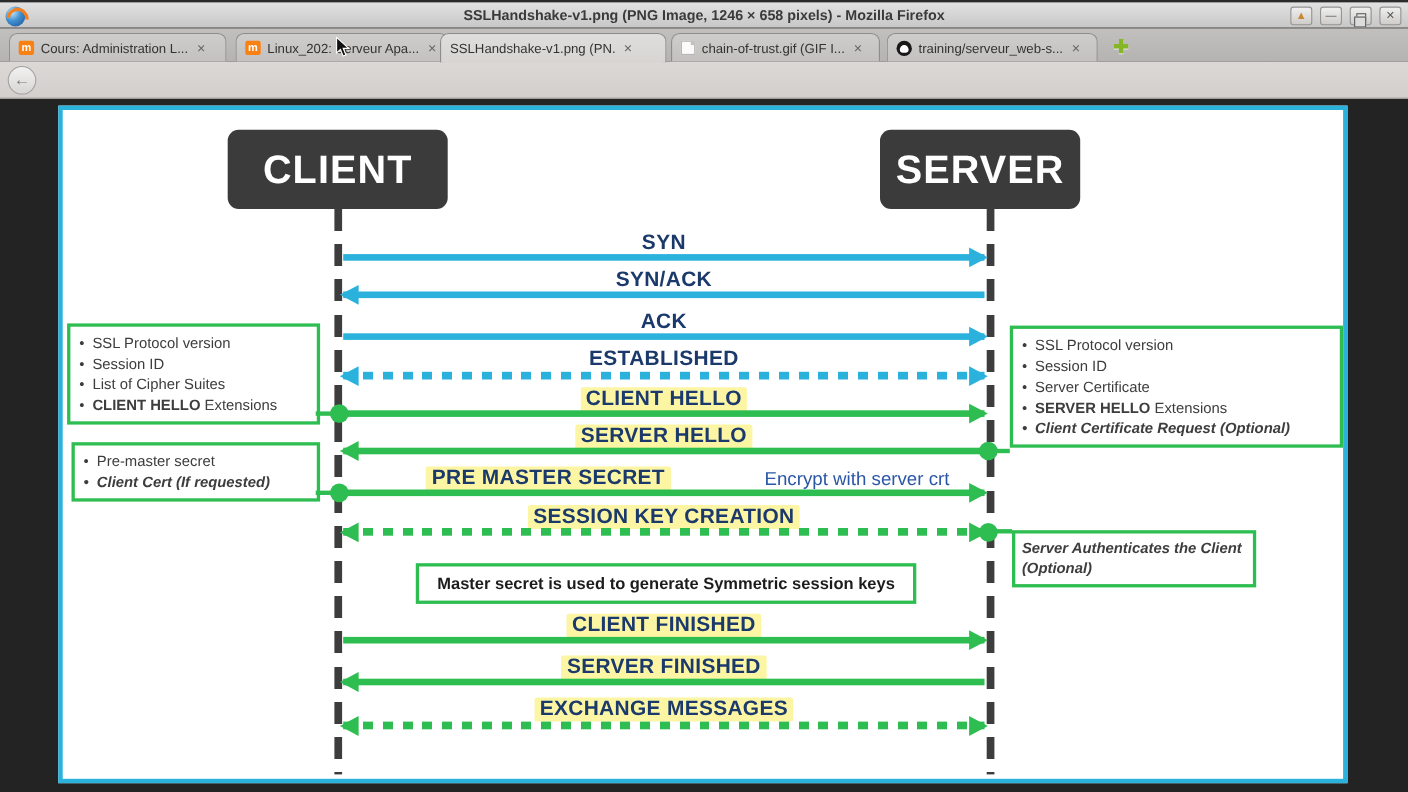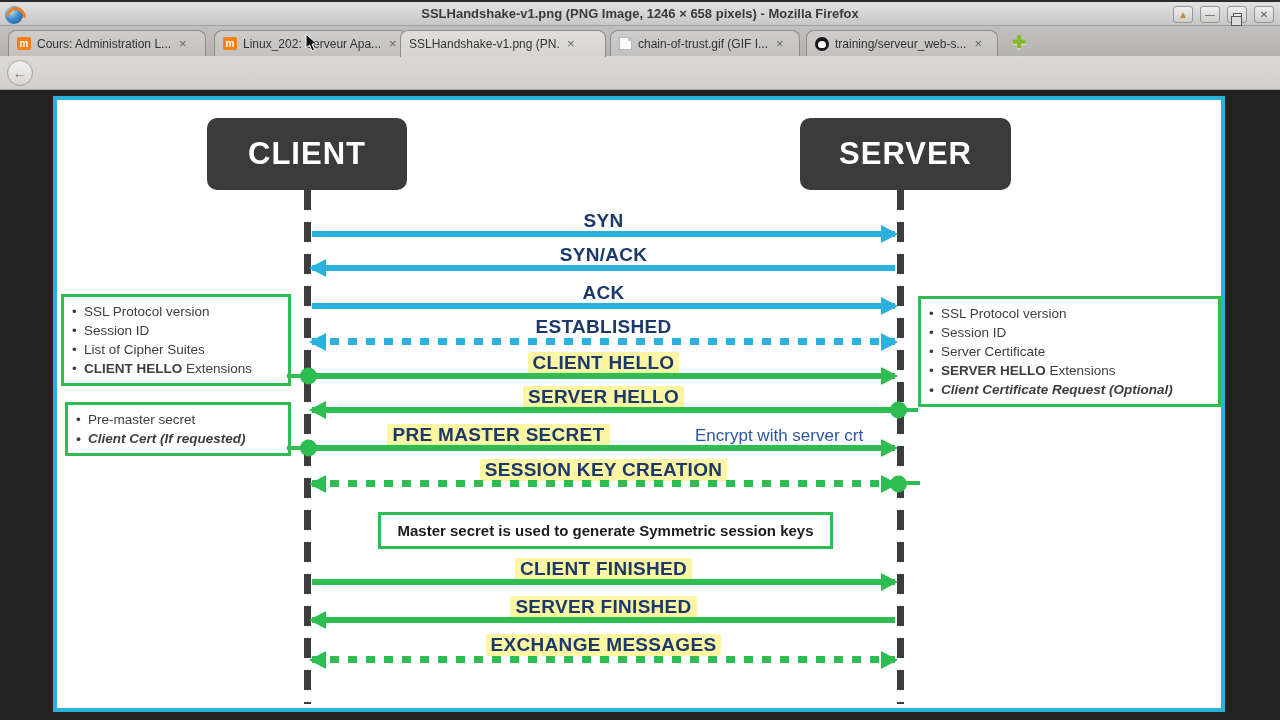--- a/index.html
+++ b/index.html
@@ -69,24 +69,24 @@
   #search-placeholder { font-size:13px; color:#8a8a8a; }
   .nav-ico { position:absolute; top:64px; width:20px; height:18px; }
   .nav-ico svg { width:100%; height:100%; stroke:#5c5c5c; fill:none; stroke-width:1.6; }
   .nav-ico.filled svg { fill:#5c5c5c; stroke:none; }
 
   
   #content { position:absolute; left:0; top:90px; width:1280px; height:630px; background:#232323; }
   #diagram { position:absolute; left:53px; top:6px; width:1172px; height:616px;
     background:#fff; border:4px solid #2ab2dd; }
   .actor { position:absolute; top:18px; height:72px; background:#3b3b3b; border-radius:10px;
-    color:#fff; font-size:31px; font-weight:bold; display:flex; align-items:center;
+    color:#fff; font-size:36px; font-weight:bold; display:flex; align-items:center;
     justify-content:center; letter-spacing:1px; }
   #actor-client { left:150px; width:200px; }
-  #actor-server { left:743px; width:211px; }
+  #actor-server { left:743px; width:182px; }
   .lifeline { position:absolute; top:90px; bottom:4px; width:7px;
     background:repeating-linear-gradient(180deg,#3d3d3d 0 20px,transparent 20px 32px); }
   #lifeline-client { left:247px; } #lifeline-server { left:840px; }
 
   .msg-label { position:absolute; left:255px; width:583px; text-align:center;
     font-size:19px; font-weight:bold; color:#1b3a6b; letter-spacing:.3px; }
   .msg-label .hl { background:#fcf6a4; border-radius:2px; padding:0 5px 1px; }
   .arr { position:absolute; left:255px; width:583px; height:6px; }
   .arr.cyan { --c:#2ab2dd; } .arr.green { --c:#2dbd51; }
   .arr.solid { background:var(--c); }
@@ -316,20 +316,21 @@
       </div>
       <div class="note-box" id="right-box-1">
         <ul>
           <li><span class="b"></span><span>SSL Protocol version</span></li>
           <li><span class="b"></span><span>Session ID</span></li>
           <li><span class="b"></span><span>Server Certificate</span></li>
           <li><span class="b">SERVER HELLO</span><span> Extensions</span></li>
           <li class="bi"><span>Client Certificate Request (Optional)</span></li>
         </ul>
       </div>
+      <div class="note-box bi" id="right-box-2">Server Authenticates the Client (Optional)</div>
 
       <div class="connector" style="left:230px; top:274px; width:24px;"></div>
       <div class="connector" style="left:230px; top:346px; width:24px;"></div>
       <div class="connector" style="left:845px; top:308px; width:16px;"></div>
       <div class="connector" style="left:845px; top:381px; width:18px;"></div>
     </div>
   </div>
 
   <svg id="cursor" width="14" height="20" viewBox="0 0 14 20">
     <path d="M1 1 L1 15 L4.5 12 L7 18 L9.5 17 L7 11 L12 11 Z" fill="#111" stroke="#fff" stroke-width="1"></path>

